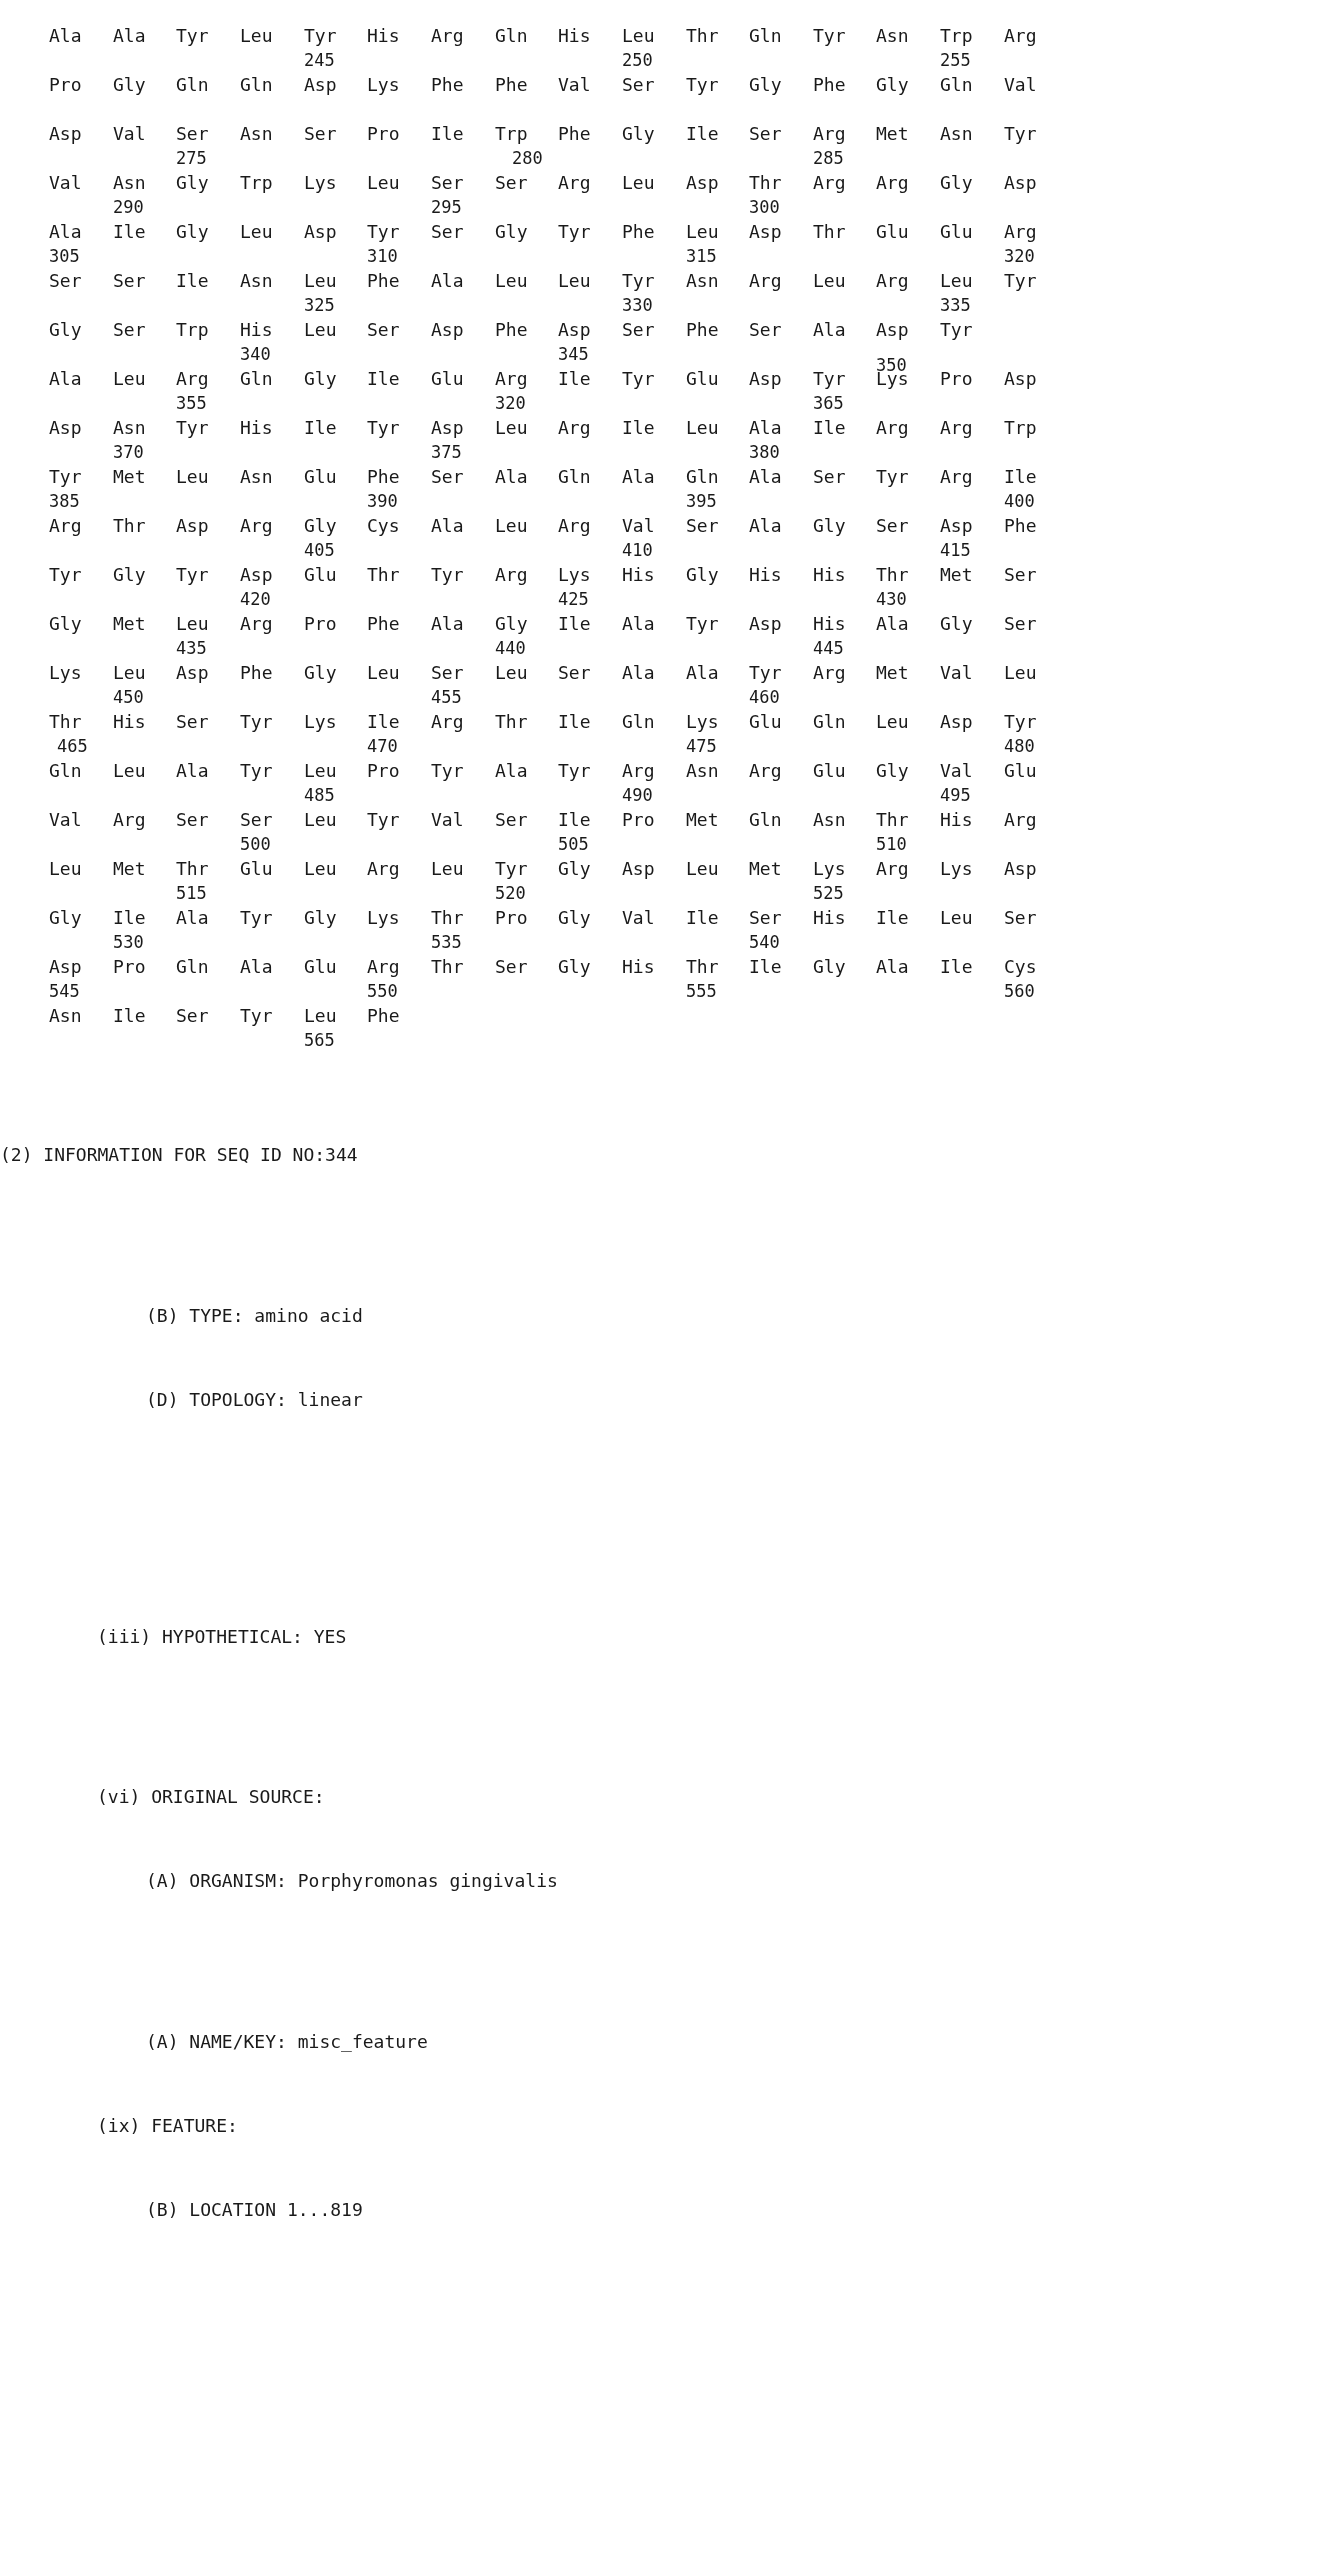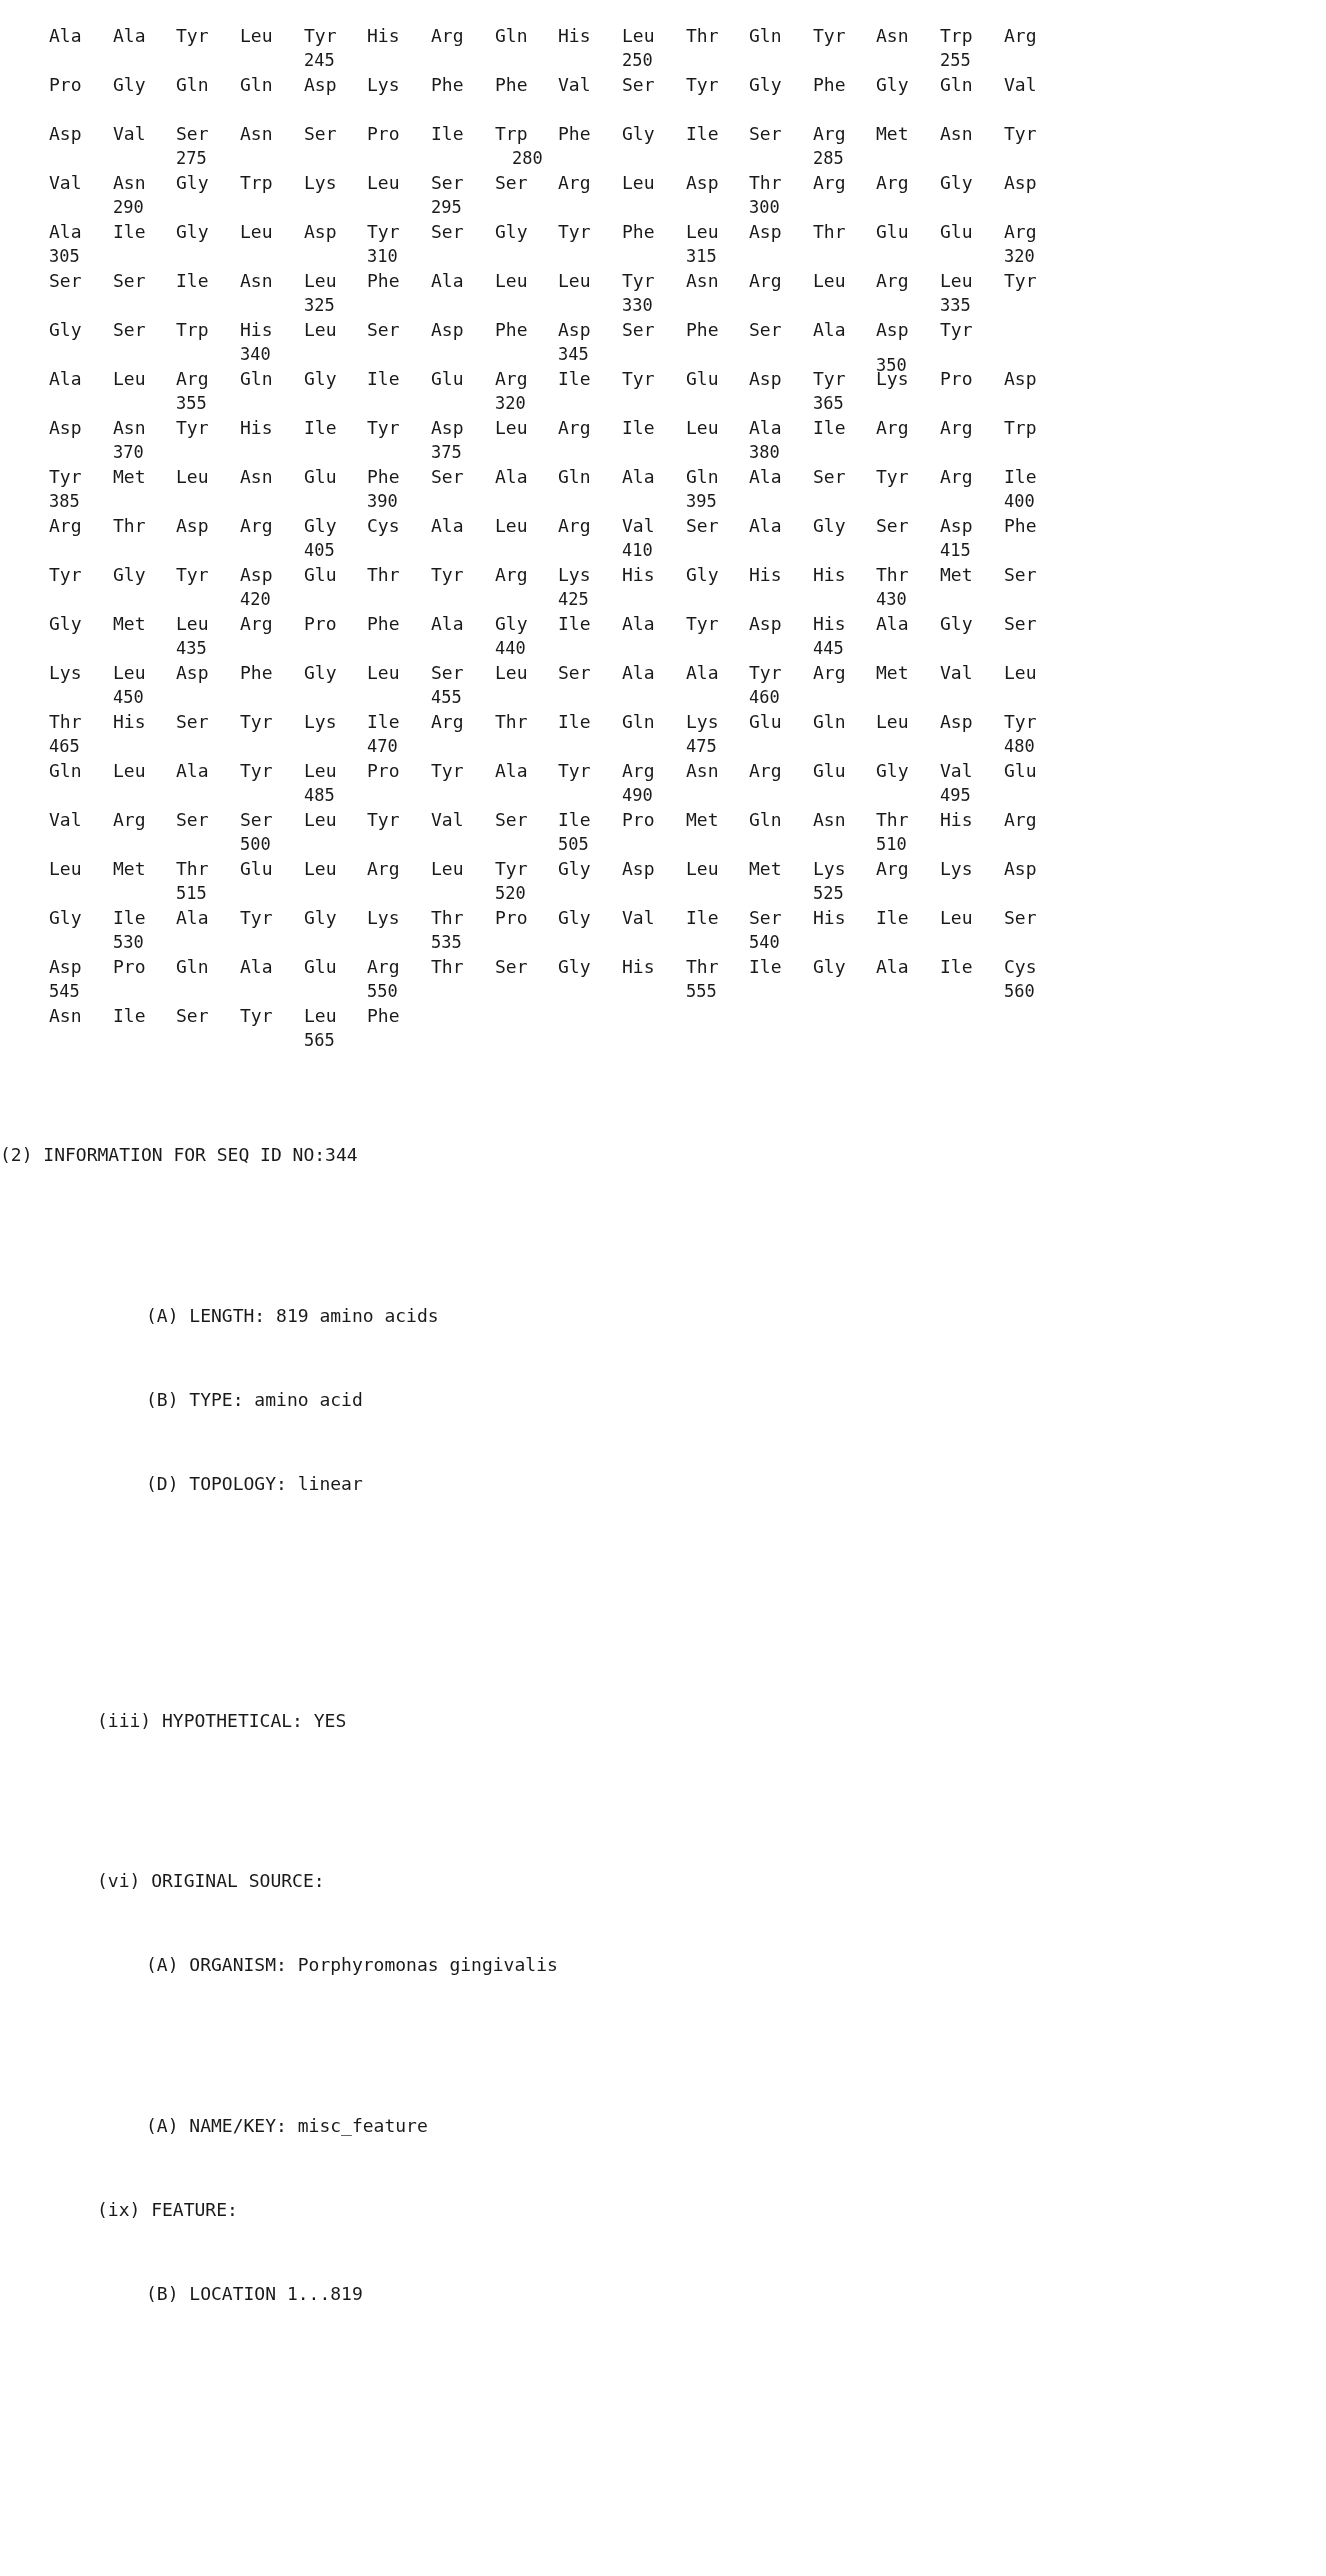--- a/index.html
+++ b/index.html
@@ -115,21 +115,21 @@
       <div class="seqrow">
         <div class="res-line"><span class="res" style="left: 0px;">Gly</span><span class="res" style="left: 64px;">Met</span><span class="res" style="left: 127px;">Leu</span><span class="res" style="left: 191px;">Arg</span><span class="res" style="left: 255px;">Pro</span><span class="res" style="left: 318px;">Phe</span><span class="res" style="left: 382px;">Ala</span><span class="res" style="left: 446px;">Gly</span><span class="res" style="left: 509px;">Ile</span><span class="res" style="left: 573px;">Ala</span><span class="res" style="left: 637px;">Tyr</span><span class="res" style="left: 700px;">Asp</span><span class="res" style="left: 764px;">His</span><span class="res" style="left: 827px;">Ala</span><span class="res" style="left: 891px;">Gly</span><span class="res" style="left: 955px;">Ser</span></div>
         <div class="num-line"><span class="num" style="left: 127px;">435</span><span class="num" style="left: 446px;">440</span><span class="num" style="left: 764px;">445</span></div>
       </div>
       <div class="seqrow">
         <div class="res-line"><span class="res" style="left: 0px;">Lys</span><span class="res" style="left: 64px;">Leu</span><span class="res" style="left: 127px;">Asp</span><span class="res" style="left: 191px;">Phe</span><span class="res" style="left: 255px;">Gly</span><span class="res" style="left: 318px;">Leu</span><span class="res" style="left: 382px;">Ser</span><span class="res" style="left: 446px;">Leu</span><span class="res" style="left: 509px;">Ser</span><span class="res" style="left: 573px;">Ala</span><span class="res" style="left: 637px;">Ala</span><span class="res" style="left: 700px;">Tyr</span><span class="res" style="left: 764px;">Arg</span><span class="res" style="left: 827px;">Met</span><span class="res" style="left: 891px;">Val</span><span class="res" style="left: 955px;">Leu</span></div>
         <div class="num-line"><span class="num" style="left: 64px;">450</span><span class="num" style="left: 382px;">455</span><span class="num" style="left: 700px;">460</span></div>
       </div>
       <div class="seqrow">
         <div class="res-line"><span class="res" style="left: 0px;">Thr</span><span class="res" style="left: 64px;">His</span><span class="res" style="left: 127px;">Ser</span><span class="res" style="left: 191px;">Tyr</span><span class="res" style="left: 255px;">Lys</span><span class="res" style="left: 318px;">Ile</span><span class="res" style="left: 382px;">Arg</span><span class="res" style="left: 446px;">Thr</span><span class="res" style="left: 509px;">Ile</span><span class="res" style="left: 573px;">Gln</span><span class="res" style="left: 637px;">Lys</span><span class="res" style="left: 700px;">Glu</span><span class="res" style="left: 764px;">Gln</span><span class="res" style="left: 827px;">Leu</span><span class="res" style="left: 891px;">Asp</span><span class="res" style="left: 955px;">Tyr</span></div>
-        <div class="num-line"><span class="num" style="left: 0px;">465</span><span class="num" style="left: 318px;">470</span><span class="num" style="left: 637px;">475</span><span class="num" style="left: 955px;">480</span></div>
+        <div class="num-line"><span class="num" style="left: 8px;">465</span><span class="num" style="left: 318px;">470</span><span class="num" style="left: 637px;">475</span><span class="num" style="left: 955px;">480</span></div>
       </div>
       <div class="seqrow">
         <div class="res-line"><span class="res" style="left: 0px;">Gln</span><span class="res" style="left: 64px;">Leu</span><span class="res" style="left: 127px;">Ala</span><span class="res" style="left: 191px;">Tyr</span><span class="res" style="left: 255px;">Leu</span><span class="res" style="left: 318px;">Pro</span><span class="res" style="left: 382px;">Tyr</span><span class="res" style="left: 446px;">Ala</span><span class="res" style="left: 509px;">Tyr</span><span class="res" style="left: 573px;">Arg</span><span class="res" style="left: 637px;">Asn</span><span class="res" style="left: 700px;">Arg</span><span class="res" style="left: 764px;">Glu</span><span class="res" style="left: 827px;">Gly</span><span class="res" style="left: 891px;">Val</span><span class="res" style="left: 955px;">Glu</span></div>
         <div class="num-line"><span class="num" style="left: 255px;">485</span><span class="num" style="left: 573px;">490</span><span class="num" style="left: 891px;">495</span></div>
       </div>
       <div class="seqrow">
         <div class="res-line"><span class="res" style="left: 0px;">Val</span><span class="res" style="left: 64px;">Arg</span><span class="res" style="left: 127px;">Ser</span><span class="res" style="left: 191px;">Ser</span><span class="res" style="left: 255px;">Leu</span><span class="res" style="left: 318px;">Tyr</span><span class="res" style="left: 382px;">Val</span><span class="res" style="left: 446px;">Ser</span><span class="res" style="left: 509px;">Ile</span><span class="res" style="left: 573px;">Pro</span><span class="res" style="left: 637px;">Met</span><span class="res" style="left: 700px;">Gln</span><span class="res" style="left: 764px;">Asn</span><span class="res" style="left: 827px;">Thr</span><span class="res" style="left: 891px;">His</span><span class="res" style="left: 955px;">Arg</span></div>
         <div class="num-line"><span class="num" style="left: 191px;">500</span><span class="num" style="left: 509px;">505</span><span class="num" style="left: 827px;">510</span></div>
       </div>
       <div class="seqrow">
@@ -146,21 +146,20 @@
       </div>
       <div class="seqrow">
         <div class="res-line"><span class="res" style="left: 0px;">Asn</span><span class="res" style="left: 64px;">Ile</span><span class="res" style="left: 127px;">Ser</span><span class="res" style="left: 191px;">Tyr</span><span class="res" style="left: 255px;">Leu</span><span class="res" style="left: 318px;">Phe</span></div>
         <div class="num-line"><span class="num" style="left: 255px;">565</span></div>
       </div>
     </div>
 
   <div class="section">
     <div class="l">(2) INFORMATION FOR SEQ ID NO:344</div>
     <div class="gap-md"></div>
-    <div class="l ind3">(A) LENGTH: 819 amino acids</div>
     <div class="l ind3">(B) TYPE: amino acid</div>
     <div class="l ind3">(D) TOPOLOGY: linear</div>
     <div class="gap-md"></div>
     <div class="gap-md"></div>
     <div class="l ind2">(iii) HYPOTHETICAL: YES</div>
     <div class="gap-md"></div>
     <div class="l ind2">(vi) ORIGINAL SOURCE:</div>
     <div class="l ind3">(A) ORGANISM: Porphyromonas gingivalis</div>
     <div class="gap-md"></div>
     <div class="l ind3">(A) NAME/KEY: misc_feature</div>

